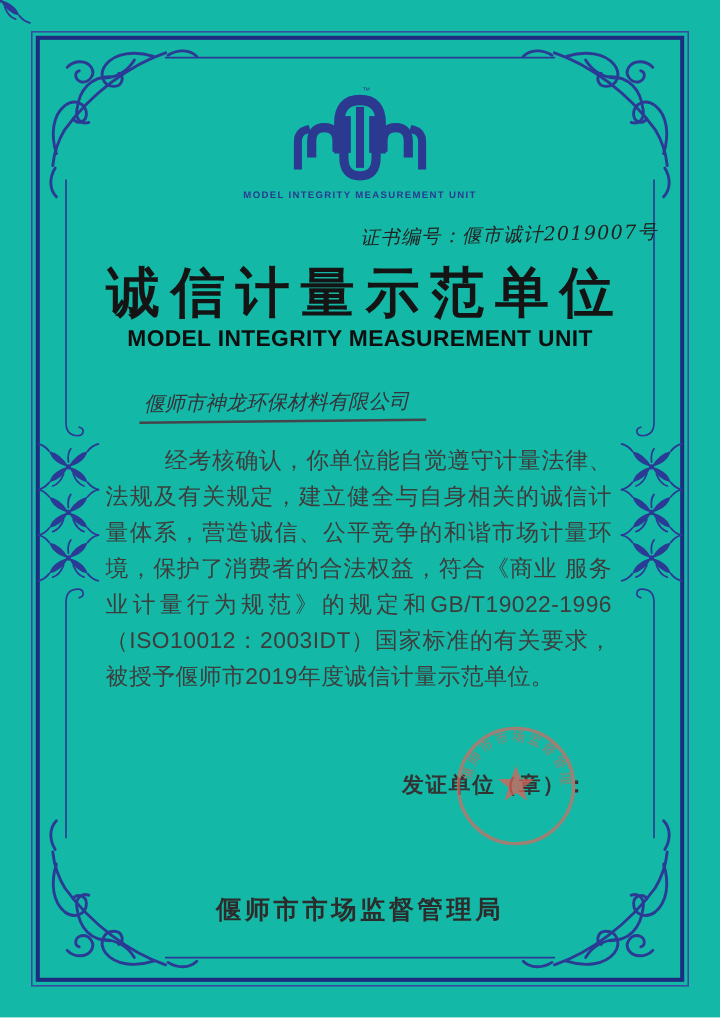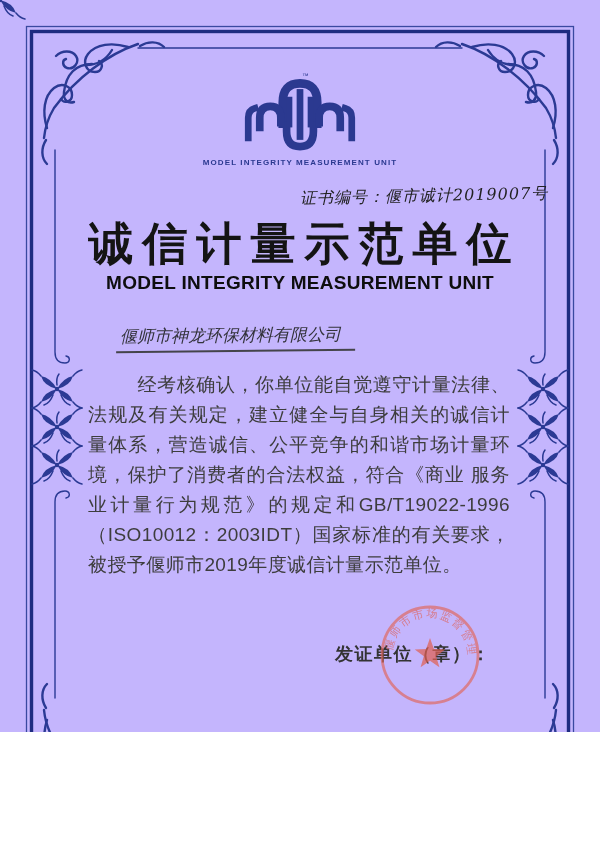--- a/index.html
+++ b/index.html
@@ -1,17 +1,17 @@
 <!DOCTYPE html>
 <html><head>
 <meta charset="utf-8">
 <style>
   html,body{margin:0;padding:0;background:#ffffff;}
   .page{
-    position:relative;width:600px;height:732px;background:#c4b5fd;overflow:hidden;
+    position:relative;width:600px;height:848px;background:#14b8a6;overflow:hidden;
     font-family:"Liberation Sans","DejaVu Sans",sans-serif;
   }
   .border-svg{position:absolute;left:0;top:0;width:600px;height:848px;}
   .logo-svg{position:absolute;left:230px;top:68px;width:140px;height:92px;}
   .logo-caption{
     position:absolute;left:0;right:0;top:158px;text-align:center;
     font-size:8px;font-weight:bold;letter-spacing:1.1px;color:#2b3990;
   }
   .cert-no{
     position:absolute;right:52px;top:186px;font-size:16px;color:#222;

